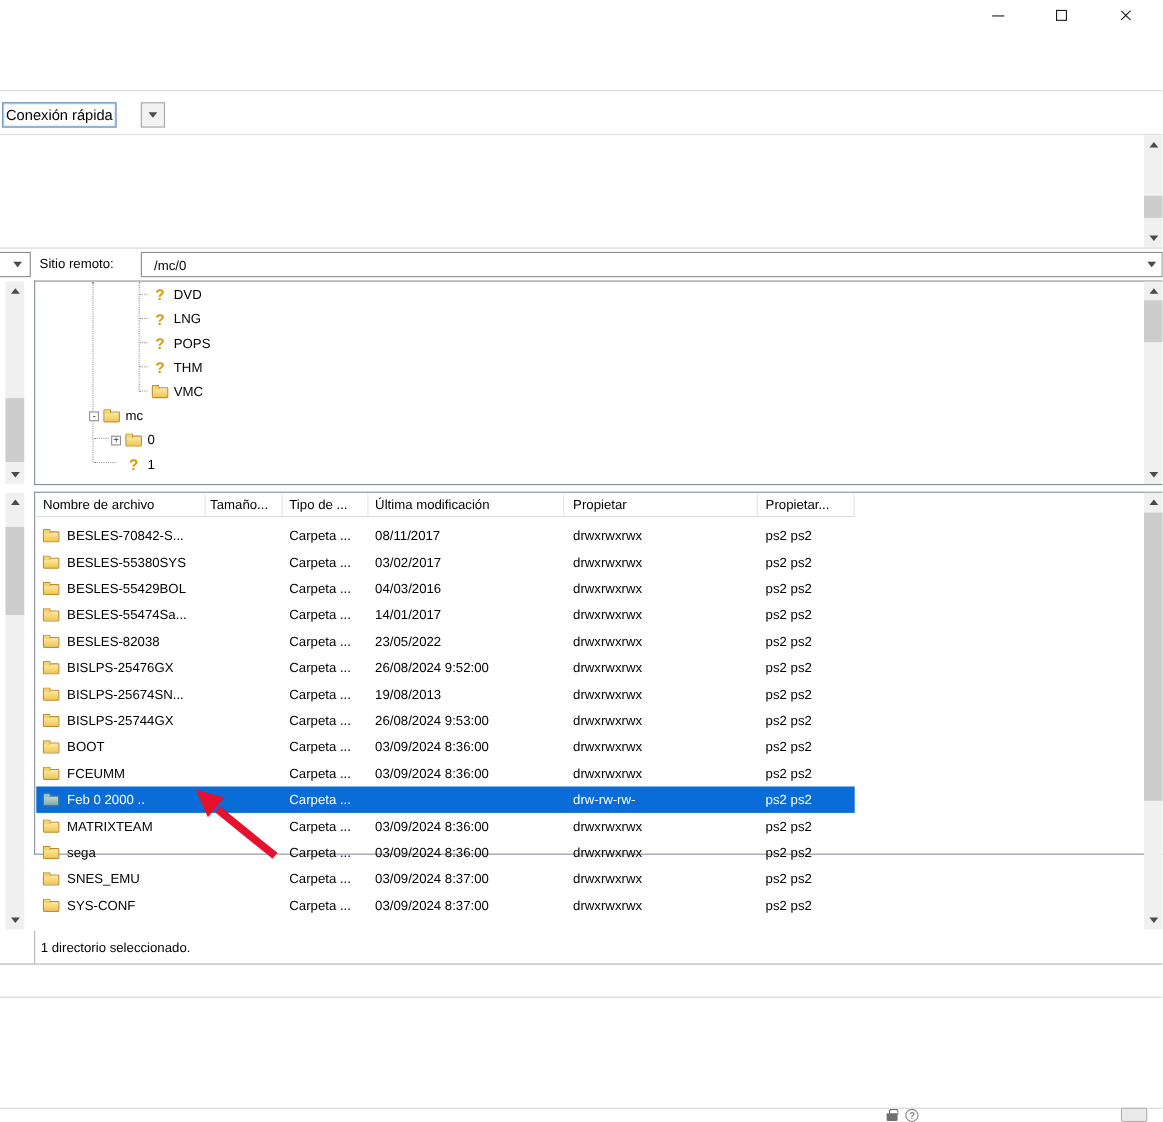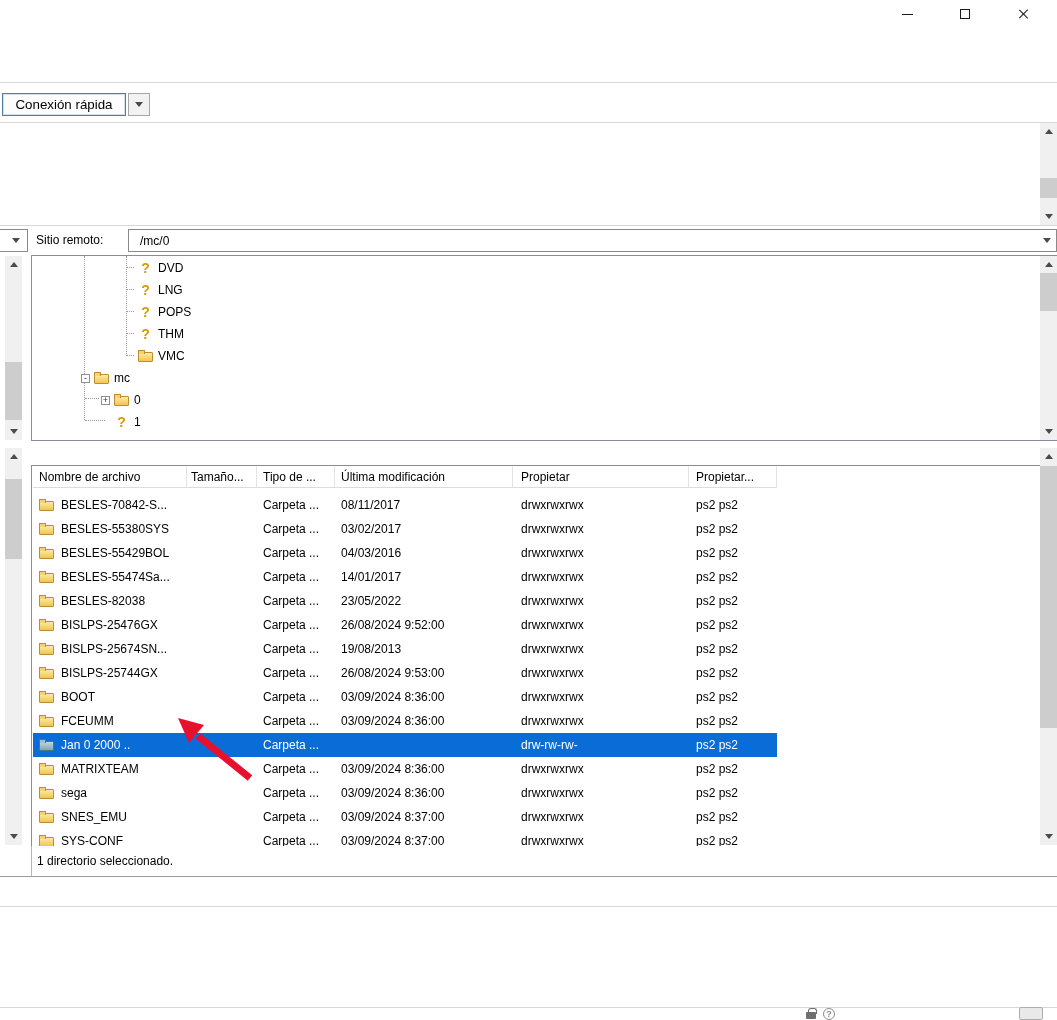--- a/index.html
+++ b/index.html
@@ -12,40 +12,40 @@
   
   .cap-btn{position:absolute;top:0;width:46px;height:28px;display:flex;align-items:center;justify-content:center;background:#fff;cursor:pointer}
   .min-glyph{width:11px;height:1px;background:#1a1a1a}
   .max-glyph{width:10px;height:10px;border:1px solid #1a1a1a}
   .close-glyph{position:relative;width:12px;height:12px}
   .close-glyph::before,.close-glyph::after{content:"";position:absolute;left:5.5px;top:0;width:1.4px;height:12px;background:#1a1a1a}
   .close-glyph::before{transform:rotate(45deg)}
   .close-glyph::after{transform:rotate(-45deg)}
 
   
-  #qc-btn{position:absolute;left:2px;top:93px;width:124px;height:23px;background:#fdfdfd;
+  #qc-btn{position:absolute;left:2px;top:93px;width:104px;height:23px;background:#fdfdfd;
     border:1px solid #4f7dab;box-shadow:inset 0 0 0 1px #cfe0ef;display:flex;align-items:center;justify-content:center;cursor:pointer}
   #qc-arrow{position:absolute;left:128px;top:93px;width:22px;height:23px;background:#f2f2f2;border:1px solid #a6a6a6;
     display:flex;align-items:center;justify-content:center;cursor:pointer}
   .tri-down{width:0;height:0;border-left:4px solid transparent;border-right:4px solid transparent;border-top:5px solid #4a4a4a}
   .tri-up{width:0;height:0;border-left:4px solid transparent;border-right:4px solid transparent;border-bottom:5px solid #4a4a4a}
 
   
   #combo-left-stub{position:absolute;left:-20px;top:229px;width:48px;height:23px;background:#fff;border:1px solid #8a8a8a;
     display:flex;align-items:center;justify-content:flex-end;padding-right:7px;cursor:pointer}
   #remote-label{position:absolute;left:36px;top:229px;height:23px;line-height:23px}
   #remote-combo{position:absolute;left:128px;top:229px;width:929px;height:23px;background:#fff;border:1px solid #8a8a8a;
     display:flex;align-items:center;cursor:text}
   #remote-combo .val{padding-left:11px;flex:1}
   #remote-combo .dd{width:18px;display:flex;justify-content:center;cursor:pointer}
 
   
   .panel{position:absolute;background:#fff;border:1px solid #888e99;border-right:none}
   #tree-panel{left:31px;top:255px;width:1026px;height:186px}
-  #file-panel{left:31px;top:465px;width:1026px;height:399px}
+  #file-panel{left:31px;top:447px;width:1026px;height:330px}
   #status-area{position:absolute;left:31px;top:846px;width:1026px;height:30px;background:#fff;border-left:1px solid #b5b5b5;
     display:flex;align-items:center;padding-left:5px}
 
   
   .vsb{position:absolute;width:17px;background:#f0f0f0}
   .sb-up,.sb-down{position:absolute;left:0;width:17px;height:17px;display:flex;align-items:center;justify-content:center;cursor:pointer}
   .sb-up{top:0}.sb-down{bottom:0}
   .sb-thumb{position:absolute;left:0;width:17px;background:#cdcdcd;cursor:pointer}
 
   
@@ -341,21 +341,21 @@
     </span>
     <span class="cell c1"></span>
     <span class="cell c2">Carpeta ...</span>
     <span class="cell c3">03/09/2024 8:36:00</span>
     <span class="cell c4">drwxrwxrwx</span>
     <span class="cell c5">ps2 ps2</span>
   </div>
         <div class="frow selected">
     <span class="cell c0">
       <span class="ficon folder teal"></span>
-      <span class="name-label">Jan 0 2000 ..</span>
+      <span class="name-label">Feb 0 2000 ..</span>
     </span>
     <span class="cell c1"></span>
     <span class="cell c2">Carpeta ...</span>
     <span class="cell c3"></span>
     <span class="cell c4">drw-rw-rw-</span>
     <span class="cell c5">ps2 ps2</span>
   </div>
         <div class="frow">
     <span class="cell c0">
       <span class="ficon folder"></span>

